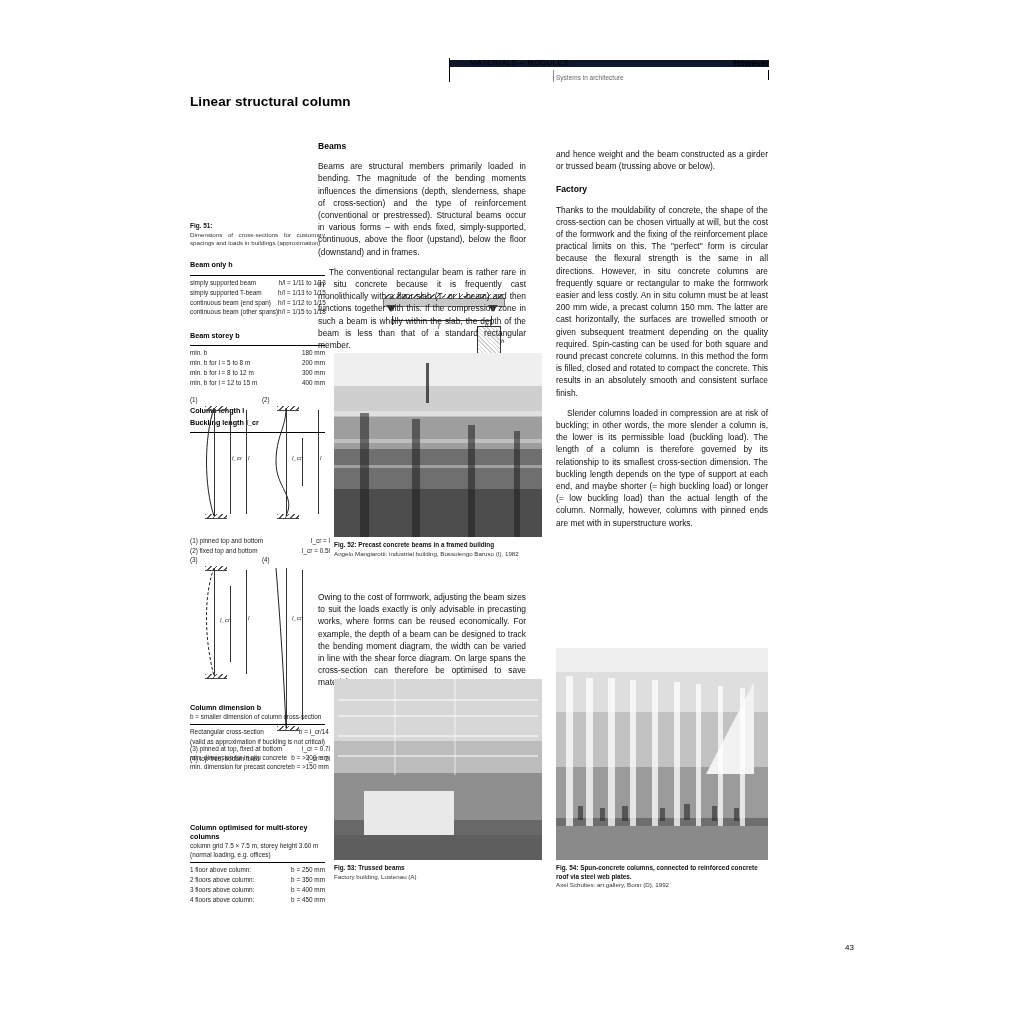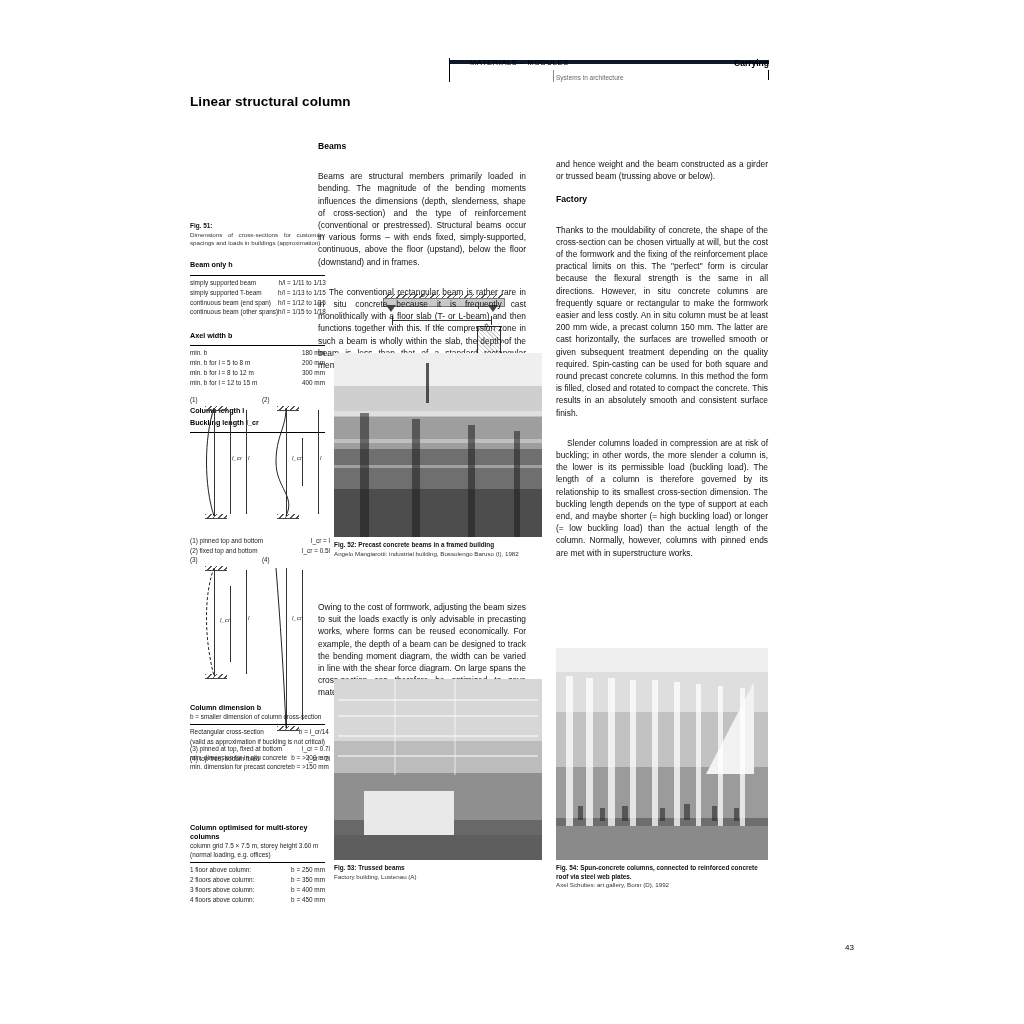--- a/index.html
+++ b/index.html
@@ -3,21 +3,21 @@
 <meta charset="utf-8">
 <style>
   html,body{margin:0;padding:0;background:#d8d8d8;}
   body{font-family:"Liberation Sans", sans-serif;}
   .page{
     position:relative;width:1024px;height:1024px;background:#ffffff;
     margin:0 auto;overflow:hidden;
   }
   .hdr{
     position:absolute;left:449px;top:58px;width:320px;
-    border-bottom:4px solid #0f172a;padding-bottom:2px;
+    border-bottom:7px solid #0f172a;padding-bottom:2px;
   }
   .hdr .left{
     position:absolute;left:21px;top:0;font-size:7.5px;letter-spacing:.6px;color:#000;
   }
   .hdr .right{
     position:absolute;right:0;top:0;font-size:8.5px;font-weight:bold;color:#000;
   }
   .hdr .subline{
     position:absolute;left:0;top:0;width:1px;height:24px;background:#000;
   }
@@ -30,21 +30,21 @@
   .endrule{
     position:absolute;left:768px;top:70px;width:1px;height:10px;background:#000;
   }
   h1.title{
     position:absolute;left:190px;top:94px;margin:0;font-size:13.5px;font-weight:bold;
     letter-spacing:.1px;color:#000;
   }
 
   
   .col{position:absolute;top:140px;font-size:8.4px;line-height:12.2px;color:#111;text-align:justify;}
-  .col p{margin:18px 0 0 0;text-indent:0;}
+  .col p{margin:8px 0 0 0;text-indent:0;}
   .col p + p{text-indent:11px;}
   .colA{left:190px;width:135px;}
   .colB{left:318px;width:208px;}
   .colC{left:556px;width:212px;}
 
   h2.sec{font-size:8.6px;font-weight:bold;margin:0 0 5px 0;color:#000;}
   h2.sec.gap{margin-top:11px;}
 
   
   .lbl-bold{font-size:7.2px;font-weight:bold;color:#000;margin:0;}
@@ -106,21 +106,21 @@
   .p54 .sail{position:absolute;background:#f2f2f2;}
 </style>
 </head>
 <body>
 
 <div class="page">
 
   <div class="hdr">
     <div class="subline"></div>
     <div class="left">MATERIALS – MODULES</div>
-    <div class="right">Carrying</div>
+    <div class="right">However</div>
   </div>
   <div class="subrule"></div>
   <div class="endrule"></div>
   <div class="sub">Systems in architecture</div>
 
   <h1 class="title">Linear structural column</h1>
 
   <div class="col colA" style="top:146px;">
 
     <div style="position:relative;height:66px;">
@@ -163,21 +163,21 @@
         </tr>
         <tr>
           <td class="m">continuous beam (other spans)</td>
           <td class="r">h/l = 1/15 to 1/18</td>
         </tr>
       </tbody>
         </table>
     </div>
 
     <div style="margin-top:13px;">
-      <div class="lbl-bold">Axel width b</div>
+      <div class="lbl-bold">Beam storey b</div>
       <div class="rule"></div>
       <table class="tbl">
         <tbody>
             <tr>
           <td class="m">min. b</td>
           <td class="r">180 mm</td>
         </tr>
         <tr>
           <td class="m">min. b for l = 5 to 8 m</td>
           <td class="r">200 mm</td>

